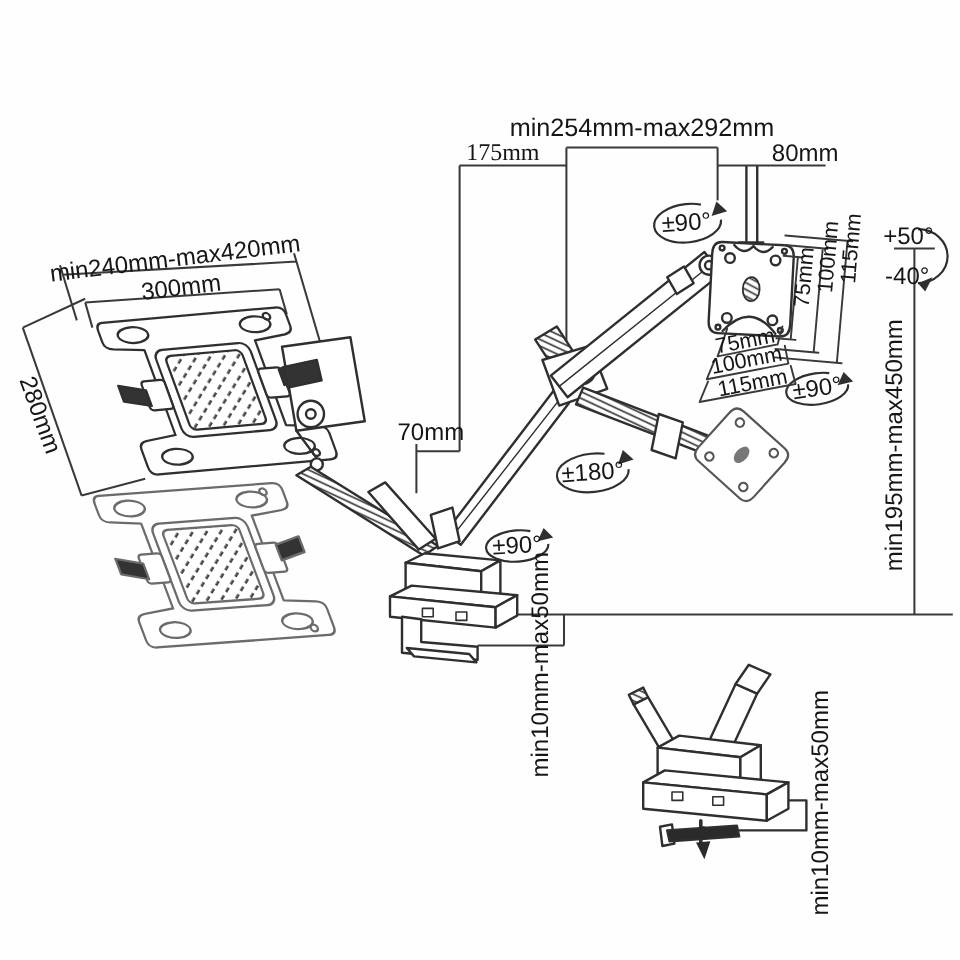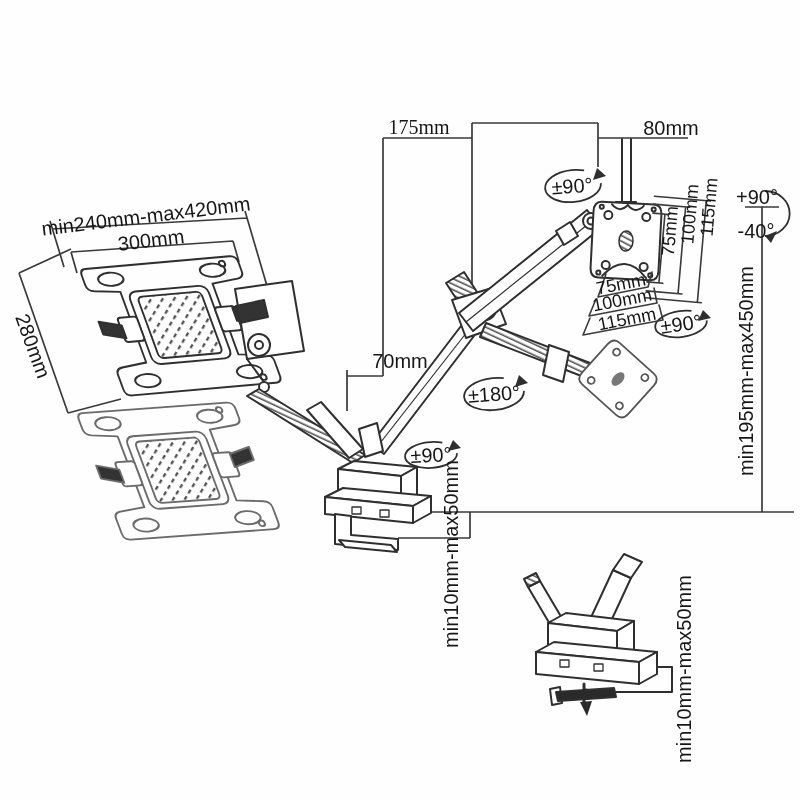--- a/index.html
+++ b/index.html
@@ -185,43 +185,44 @@
       <rect x="594" y="664" width="9" height="7" stroke-width="1.3"></rect>
       <path d="M584 684 V702" stroke-width="3"></path>
       <path d="M550 689 L560 687 L562 703 L552 705 Z" fill="#ffffff"></path>
       <path d="M556 692 L614 688 L616 697 L558 701 Z" fill="#2a2a2a"></path>
       <circle cx="586" cy="694" r="5.5" fill="#2a2a2a" stroke="none"></circle>
       <path d="M580 702 L592 701 L587 716 Z" fill="#2a2a2a" stroke="none"></path>
     </g>
   </g>
 </svg>
 
+<div class="lbl fs21" style="left:535px;top:107px;transform:translate(-50%,-50%);">min254mm-max292mm</div>
 <div class="lbl" style="left:419px;top:127px;transform:translate(-50%,-50%);font-family:Liberation Serif, serif;">175mm</div>
 <div class="lbl" style="left:671px;top:128px;transform:translate(-50%,-50%);">80mm</div>
 
 <div class="lbl" style="left:572px;top:186px;transform:translate(-50%,-50%) rotate(-4deg);">±90°</div>
 
 <div class="lbl fs18" style="left:670px;top:231px;transform:translate(-50%,-50%) rotate(-85deg);">75mm</div>
 <div class="lbl fs18" style="left:690px;top:214px;transform:translate(-50%,-50%) rotate(-85deg);">100mm</div>
 <div class="lbl fs18" style="left:709px;top:207px;transform:translate(-50%,-50%) rotate(-85deg);">115mm</div>
 
-<div class="lbl" style="left:757px;top:197px;transform:translate(-50%,-50%);">+90°</div>
+<div class="lbl" style="left:757px;top:197px;transform:translate(-50%,-50%);">+50°</div>
 <div class="lbl" style="left:756px;top:231px;transform:translate(-50%,-50%);">-40°</div>
 
 <div class="lbl" style="left:746px;top:371px;transform:translate(-50%,-50%) rotate(-90deg);">min195mm-max450mm</div>
 
 <div class="lbl fs18" style="left:621px;top:284px;transform:translate(-50%,-50%) rotate(-11deg);">75mm</div>
 <div class="lbl fs18" style="left:622px;top:300px;transform:translate(-50%,-50%) rotate(-11deg);">100mm</div>
 <div class="lbl fs18" style="left:627px;top:319px;transform:translate(-50%,-50%) rotate(-11deg);">115mm</div>
 
 <div class="lbl" style="left:681px;top:324px;transform:translate(-50%,-50%) rotate(-8deg);">±90°</div>
 <div class="lbl" style="left:494px;top:394px;transform:translate(-50%,-50%) rotate(-4deg);">±180°</div>
 <div class="lbl" style="left:431px;top:455px;transform:translate(-50%,-50%) rotate(-3deg);">±90°</div>
 
-<div class="lbl" style="left:359px;top:361px;transform:translate(-50%,-50%);margin-left:41px;">70mm</div>
+<div class="lbl" style="left:359px;top:361px;transform:translate(-50%,-50%);">70mm</div>
 
 <div class="lbl" style="left:451px;top:554px;transform:translate(-50%,-50%) rotate(-90deg);">min10mm-max50mm</div>
 
 <div class="lbl" style="left:146px;top:216px;transform:translate(-50%,-50%) rotate(-7deg);">min240mm-max420mm</div>
 <div class="lbl" style="left:151px;top:240px;transform:translate(-50%,-50%) rotate(-7deg);">300mm</div>
 <div class="lbl" style="left:33px;top:346px;transform:translate(-50%,-50%) rotate(70deg);">280mm</div>
 
 <div class="lbl" style="left:684px;top:669px;transform:translate(-50%,-50%) rotate(-90deg);">min10mm-max50mm</div>
 
 </div>

